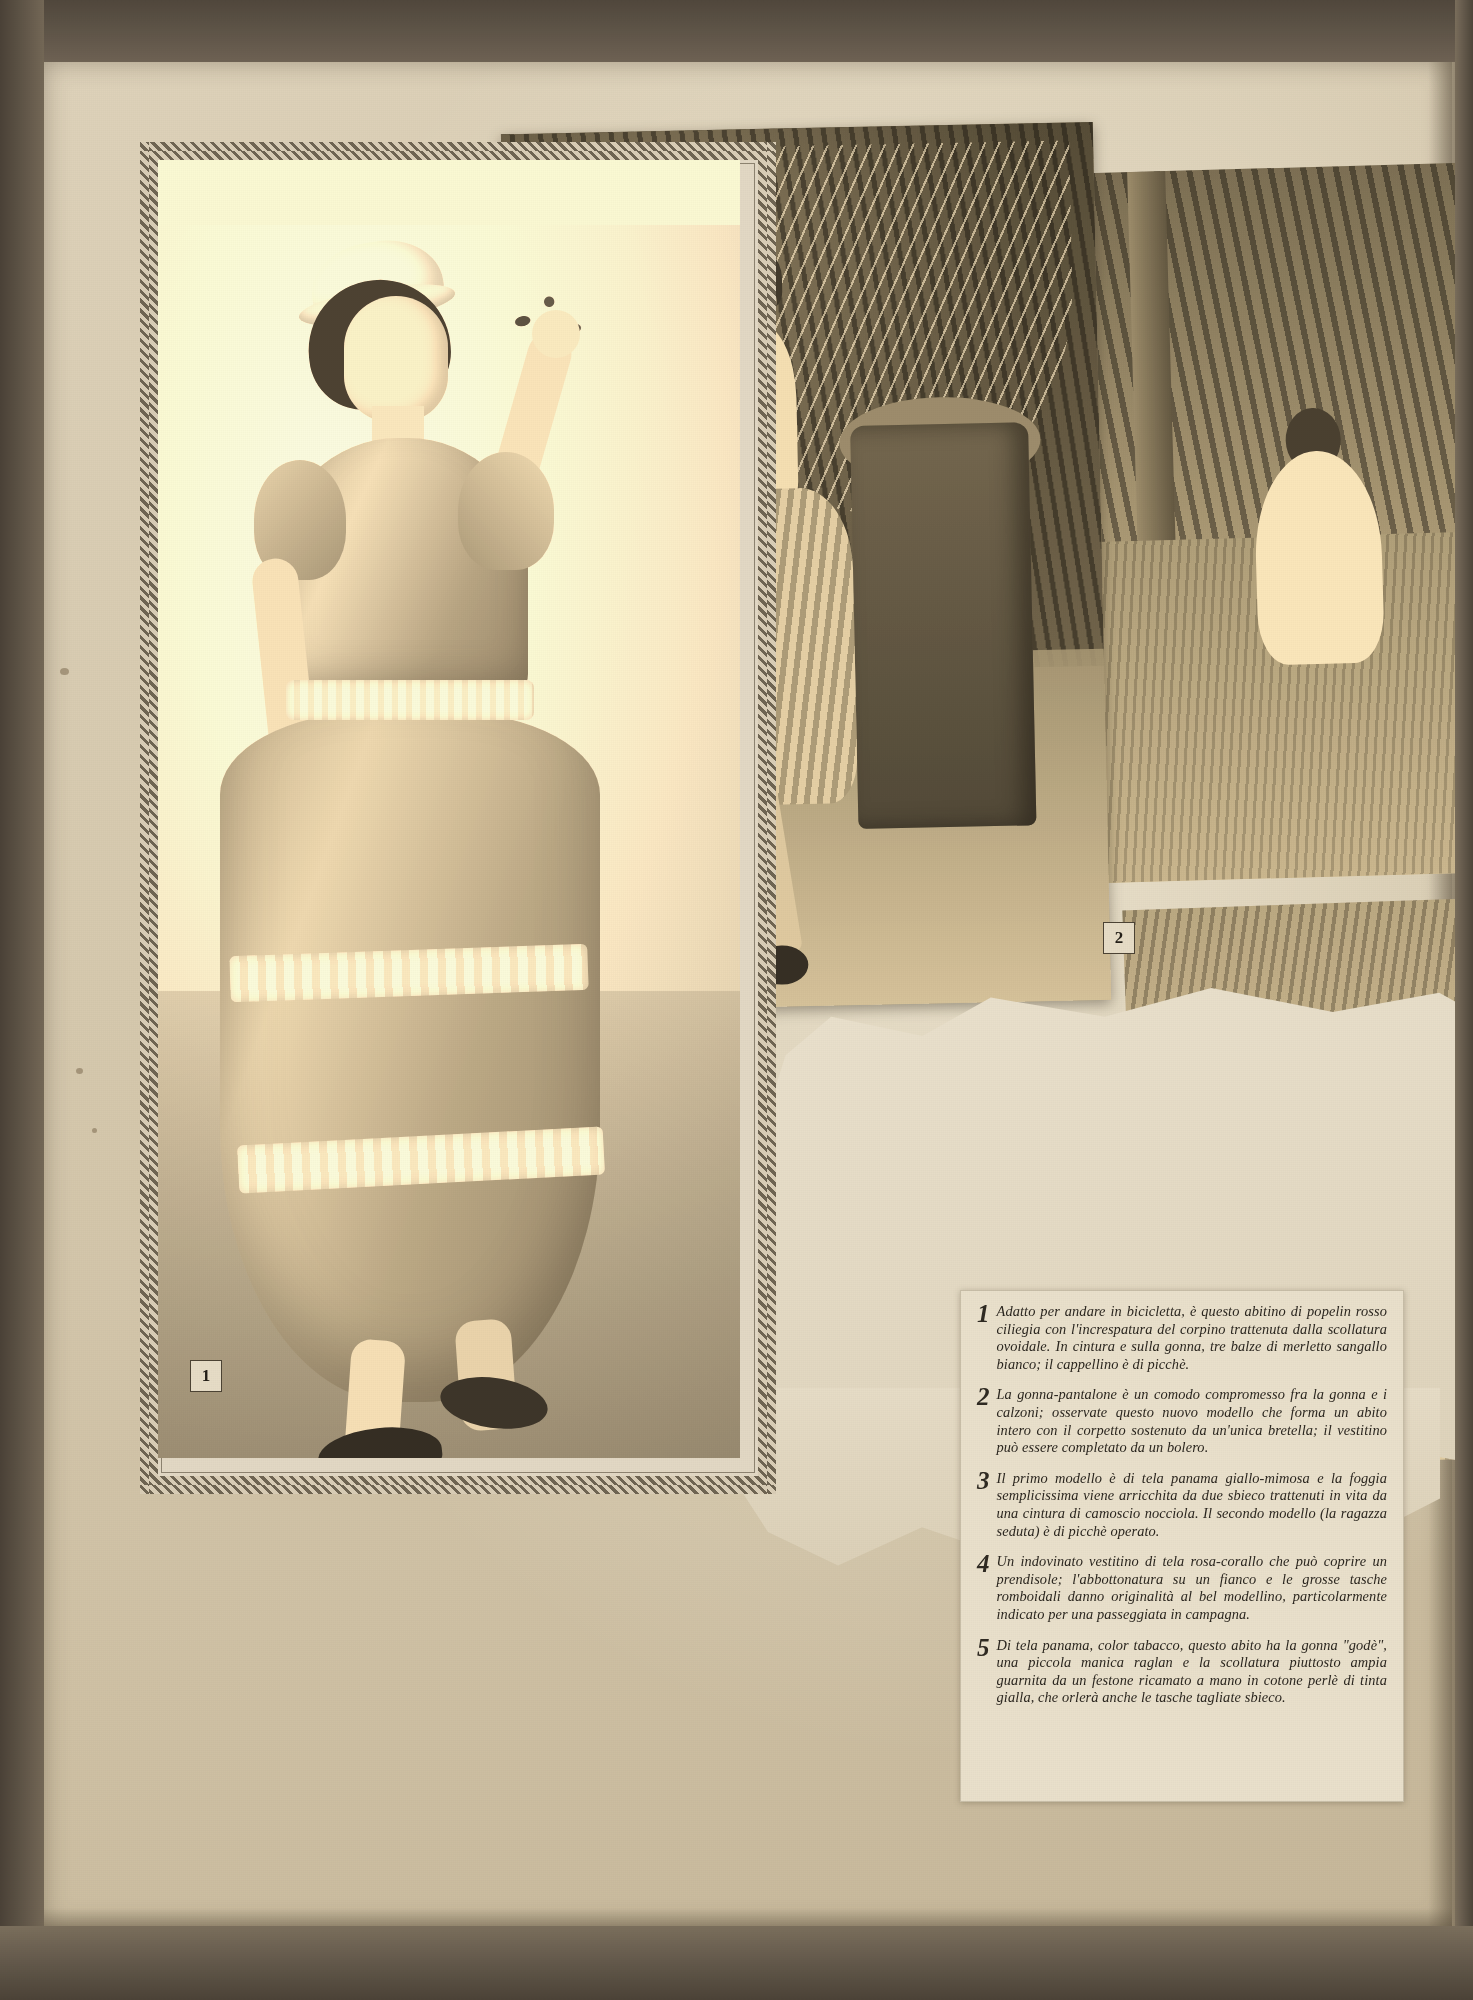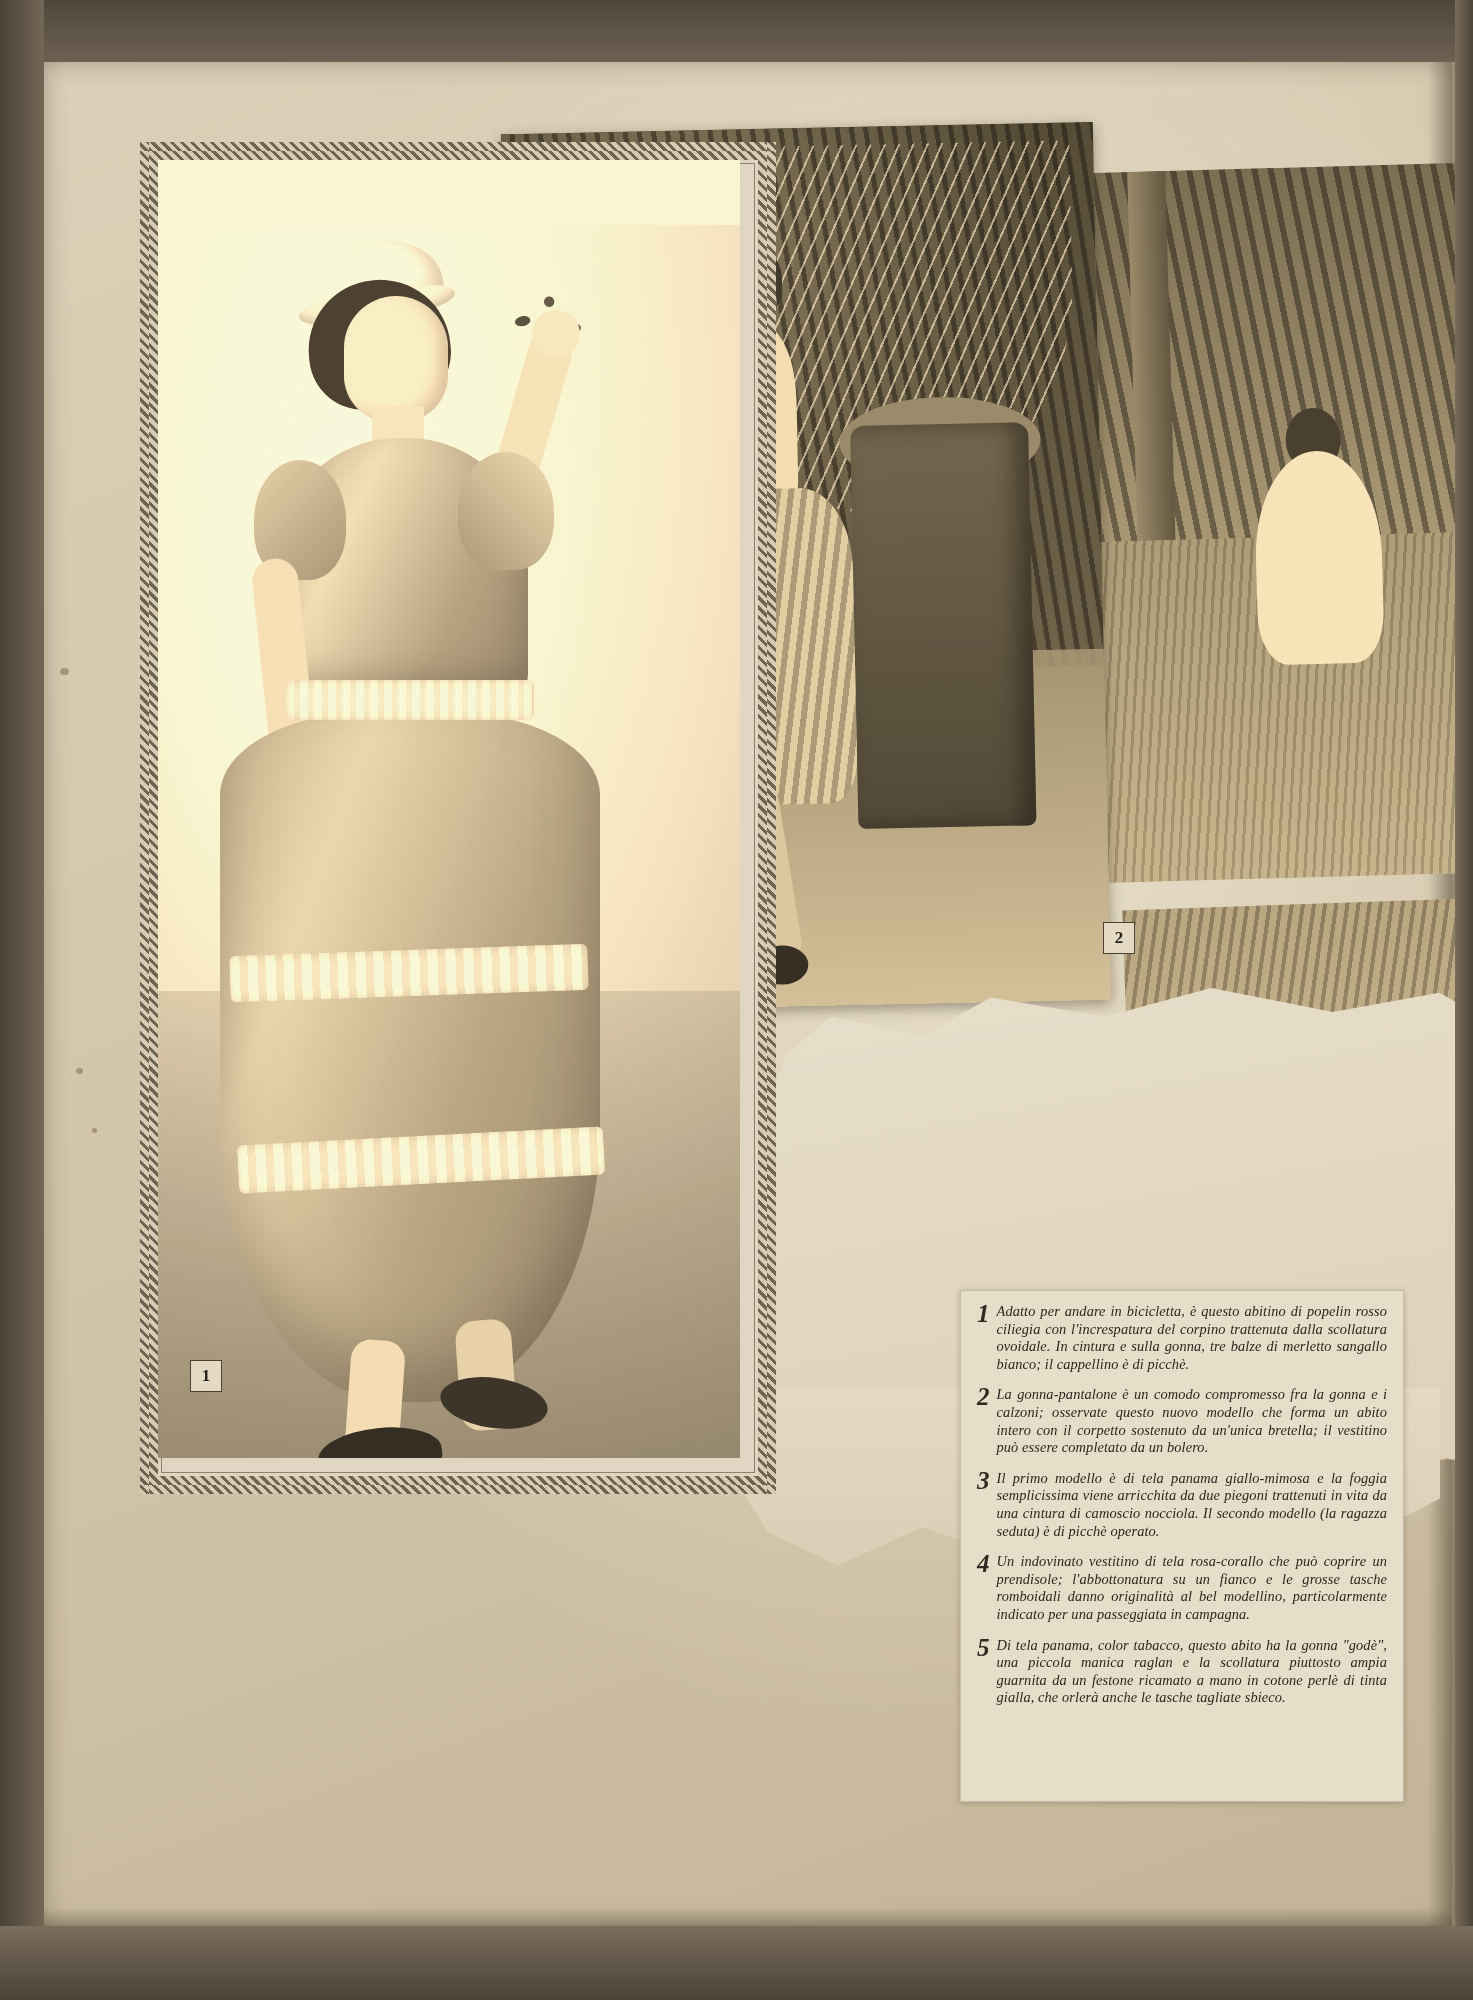--- a/index.html
+++ b/index.html
@@ -498,21 +498,21 @@
         <div class="cap-text">Adatto per andare in bicicletta, è questo abitino di popelin rosso ciliegia con l'increspatura del corpino trattenuta dalla scollatura ovoidale. In cintura e sulla gonna, tre balze di merletto sangallo bianco; il cappellino è di picchè.</div>
       </div>
 
       <div class="cap-item">
         <div class="cap-num">2</div>
         <div class="cap-text">La gonna-pantalone è un comodo compromesso fra la gonna e i calzoni; osservate questo nuovo modello che forma un abito intero con il corpetto sostenuto da un'unica bretella; il vestitino può essere completato da un bolero.</div>
       </div>
 
       <div class="cap-item">
         <div class="cap-num">3</div>
-        <div class="cap-text">Il primo modello è di tela panama giallo-mimosa e la foggia semplicissima viene arricchita da due piegoni trattenuti in vita da una cintura di camoscio nocciola. Il secondo modello (la ragazza seduta) è di picchè operato.</div>
+        <div class="cap-text">Il primo modello è di tela panama giallo-mimosa e la foggia semplicissima viene arricchita da due sbieco trattenuti in vita da una cintura di camoscio nocciola. Il secondo modello (la ragazza seduta) è di picchè operato.</div>
       </div>
 
       <div class="cap-item">
         <div class="cap-num">4</div>
         <div class="cap-text">Un indovinato vestitino di tela rosa-corallo che può coprire un prendisole; l'abbottonatura su un fianco e le grosse tasche romboidali danno originalità al bel modellino, particolarmente indicato per una passeggiata in campagna.</div>
       </div>
 
       <div class="cap-item">
         <div class="cap-num">5</div>
         <div class="cap-text">Di tela panama, color tabacco, questo abito ha la gonna "godè", una piccola manica raglan e la scollatura piuttosto ampia guarnita da un festone ricamato a mano in cotone perlè di tinta gialla, che orlerà anche le tasche tagliate sbieco.</div>

